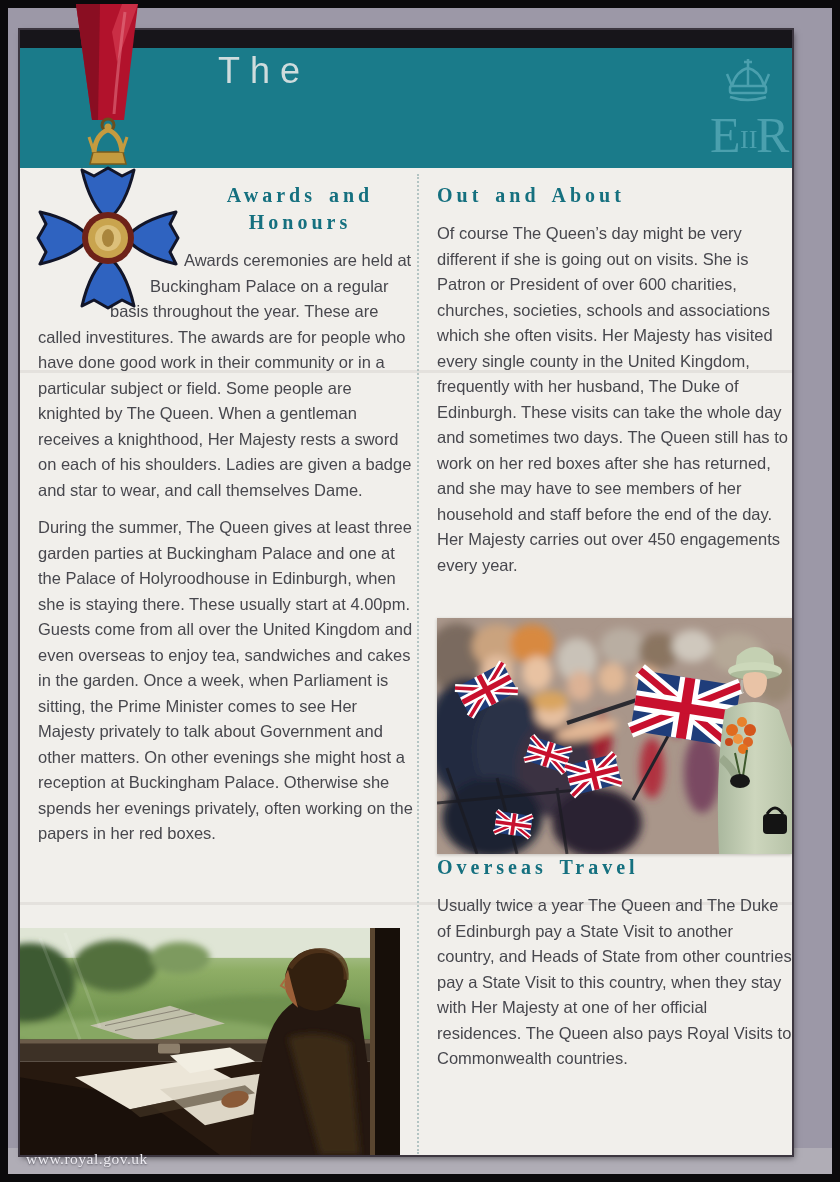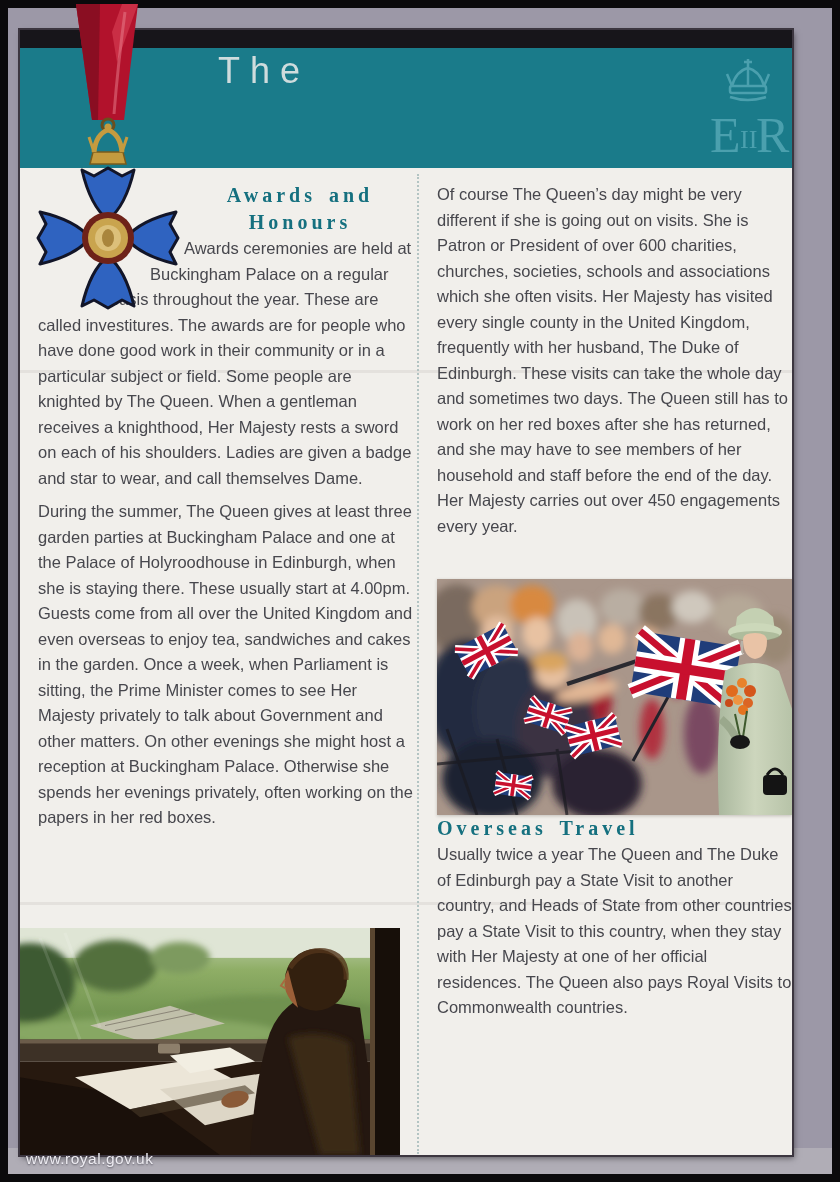--- a/index.html
+++ b/index.html
@@ -44,21 +44,21 @@
   }
   .col-right{
     position:absolute;left:417px;top:140px;width:356px;padding-top:12px;
   }
   h3.sec{
     margin:0;font-family:Liberation Serif, serif;font-weight:bold;
     font-size:20px;line-height:27px;letter-spacing:4px;word-spacing:4px;color:#15707f;
   }
   h3.center{text-align:center;}
   p.body{
-    margin:0 0 0 0;font-size:16.5px;line-height:25.5px;color:#47474d;
+    margin:12px 0 0 0;font-size:16.5px;line-height:25.5px;color:#47474d;
     text-align:left;
   }
   
   .sp-a{float:left;width:146px;height:78px;}
   .sp-b{float:left;clear:left;width:112px;height:26px;}
   .sp-c{float:left;clear:left;width:72px;height:26px;}
   .garden-block{clear:both;margin-top:8px;}
   .sec-gap{margin-top:26px;}
 
   .medal{position:absolute;left:4px;top:-26px;width:160px;height:312px;z-index:5;}
@@ -69,20 +69,21 @@
     box-shadow:0 1px 3px rgba(60,50,40,.25);
   }
   .photo-crowd svg,.photo-train svg{display:block;width:100%;height:100%;}
   .photo-train{
     position:absolute;left:0;top:898px;width:380px;height:227px;overflow:hidden;
   }
   .footer-url{
     position:absolute;left:26px;top:1150px;z-index:9;
     color:#edebf1;font-size:15.5px;letter-spacing:.5px;
     text-shadow:0 1px 2px rgba(40,40,50,.6);
+    font-family:Liberation Serif, serif;
   }
 </style>
 </head>
 <body>
 
 <div class="mat"></div>
 <div class="mat-bottom"></div>
 
 <div class="page">
   <div class="page-top-edge"></div>
@@ -135,20 +136,21 @@
     <div class="sp-b"></div>
     <div class="sp-c"></div>
     <h3 class="sec center">Awards and Honours</h3>
     <p class="body">Awards ceremonies are held at Buckingham Palace on a regular basis throughout the year. These are called investitures. The awards are for people who have done good work in their community or in a particular subject or field. Some people are knighted by The Queen. When a gentleman receives a knighthood, Her Majesty rests a sword on each of his shoulders. Ladies are given a badge and star to wear, and call themselves Dame.</p>
     <div class="garden-block">
       <p class="body">During the summer, The Queen gives at least three garden parties at Buckingham Palace and one at the Palace of Holyroodhouse in Edinburgh, when she is staying there. These usually start at 4.00pm. Guests come from all over the United Kingdom and even overseas to enjoy tea, sandwiches and cakes in the garden. Once a week, when Parliament is sitting, the Prime Minister comes to see Her Majesty privately to talk about Government and other matters. On other evenings she might host a reception at Buckingham Palace. Otherwise she spends her evenings privately, often working on the papers in her red boxes.</p>
     </div>
   </div>
 
   <div class="col-right">
+    <h3 class="sec">Out and About</h3>
     <p class="body">Of course The Queen’s day might be very different if she is going out on visits. She is Patron or President of over 600 charities, churches, societies, schools and associations which she often visits. Her Majesty has visited every single county in the United Kingdom, frequently with her husband, The Duke of Edinburgh. These visits can take the whole day and sometimes two days. The Queen still has to work on her red boxes after she has returned, and she may have to see members of her household and staff before the end of the day. Her Majesty carries out over 450 engagements every year.</p>
 
     <div class="photo-crowd">
       <svg viewBox="0 0 355 236" preserveAspectRatio="none">
         <defs>
           <filter id="bl" x="-20%" y="-20%" width="140%" height="140%">
               <feGaussianBlur stdDeviation="4"></feGaussianBlur>
             </filter>
           <g id="uj">
             <rect width="60" height="36" fill="#1f3d7a"></rect>

